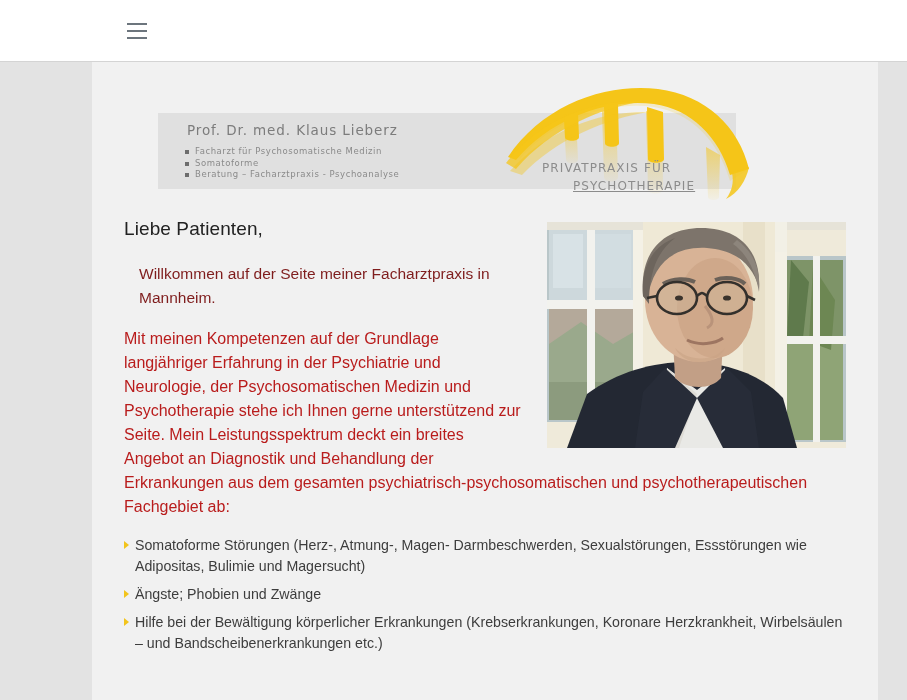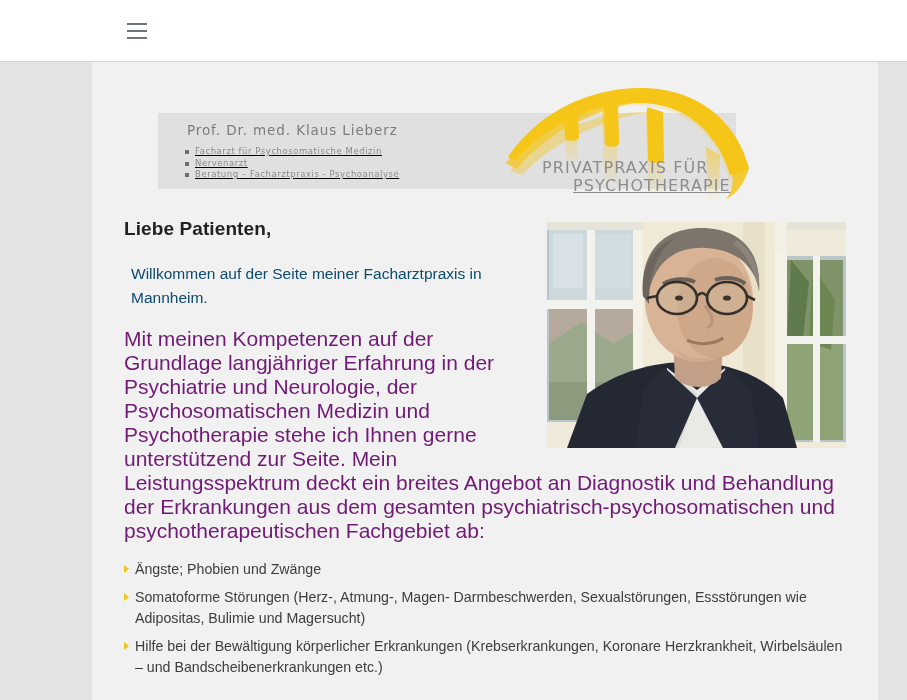--- a/index.html
+++ b/index.html
@@ -78,21 +78,20 @@
     letter-spacing: 0.9px;
     color: #7c7c7c;
     font-family: "DejaVu Sans", sans-serif;
     white-space: nowrap;
   }
   .banner-list {
     position: absolute;
     left: 27px; top: 33px;
     margin: 0; padding: 0;
     list-style: none;
-    text-decoration: underline;
   }
   .banner-list li {
     font-size: 8.5px;
     letter-spacing: 0.55px;
     color: #8a8a8a;
     font-family: "DejaVu Sans", sans-serif;
     line-height: 11.5px;
     white-space: nowrap;
     position: relative;
     padding-left: 10px;
@@ -112,21 +111,21 @@
     width: 244px; height: 116px;
     pointer-events: none;
   }
   .logo-text {
     position: absolute;
     left: 384px; top: 46px;
     width: 200px;
     text-align: left;
     font-family: "DejaVu Sans", sans-serif;
     color: #8c8c8c;
-    font-size: 16px;
+    font-size: 12px;
     letter-spacing: 1.1px;
     line-height: 18px;
   }
   .logo-text .l2 { display: block; padding-left: 31px; text-decoration: underline; }
 
   
   .content {
     position: absolute;
     left: 32px; top: 156px;
     width: 722px;
@@ -137,35 +136,35 @@
     margin: 4px 0 10px 22px;
     position: relative;
     overflow: hidden;
     background: #c9cfc7;
   }
   .portrait svg { display: block; width: 299px; height: 226px; }
 
   h1.page-title {
     margin: 0 0 22px 0;
     font-size: 19px;
-    font-weight: bold;
+    font-weight: normal;
     color: #222222;
     letter-spacing: 0.1px;
   }
   p.intro {
-    margin: 0 0 17px 7px;
+    margin: 0 0 17px 15px;
     font-size: 15.5px;
     line-height: 24px;
-    color: #0c4a6e;
+    color: #7f1d1d;
   }
   p.lead-in {
     margin: 10px 0 16px 0;
-    font-size: 21px;
+    font-size: 16px;
     line-height: 24px;
-    color: #701a75;
+    color: #b91c1c;
   }
 
   ul.services {
     clear: none;
     margin: 0; padding: 0;
     list-style: none;
     font-size: 14.2px;
     color: #3d3d3d;
   }
   ul.services li {
@@ -202,21 +201,21 @@
 
 <div class="container">
 
   <div class="banner">
     <div class="banner-plate"></div>
 
     <div class="banner-name">Prof. Dr. med. Klaus Lieberz</div>
 
     <ul class="banner-list">
       <li>Facharzt für Psychosomatische Medizin</li>
-      <li>Nervenarzt</li>
+      <li>Somatoforme</li>
       <li>Beratung – Facharztpraxis - Psychoanalyse</li>
     </ul>
 
     <svg class="brush" viewBox="0 0 244 116" xmlns="http://www.w3.org/2000/svg">
       <defs>
         <linearGradient id="fade" x1="0" y1="0" x2="0" y2="1">
           <stop offset="0%" stop-color="#F5C518" stop-opacity="0.55"></stop>
           <stop offset="100%" stop-color="#F5C518" stop-opacity="0.05"></stop>
         </linearGradient>
       </defs>
@@ -327,20 +326,20 @@
       </svg>
     </div>
 
     <h1 class="page-title">Liebe Patienten,</h1>
 
     <p class="intro">Willkommen auf der Seite meiner Facharztpraxis in Mannheim.</p>
 
     <p class="lead-in">Mit meinen Kompetenzen auf der Grundlage langjähriger Erfahrung in der Psychiatrie und Neurologie, der Psychosomatischen Medizin und Psychotherapie stehe ich Ihnen gerne unterstützend zur Seite. Mein Leistungsspektrum deckt ein breites Angebot an Diagnostik und Behandlung der Erkrankungen aus dem gesamten psychiatrisch-psychosomatischen und psychotherapeutischen Fachgebiet ab:</p>
 
     <ul class="services">
+      <li>Somatoforme Störungen (Herz-, Atmung-, Magen- Darmbeschwerden, Sexualstörungen, Essstörungen wie Adipositas, Bulimie und Magersucht)</li>
       <li>Ängste; Phobien und Zwänge</li>
-      <li>Somatoforme Störungen (Herz-, Atmung-, Magen- Darmbeschwerden, Sexualstörungen, Essstörungen wie Adipositas, Bulimie und Magersucht)</li>
       <li>Hilfe bei der Bewältigung körperlicher Erkrankungen (Krebserkrankungen, Koronare Herzkrankheit, Wirbelsäulen – und Bandscheibenerkrankungen etc.)</li>
 
     </ul>
 
   </div>
 </div>
 
 </body></html>

